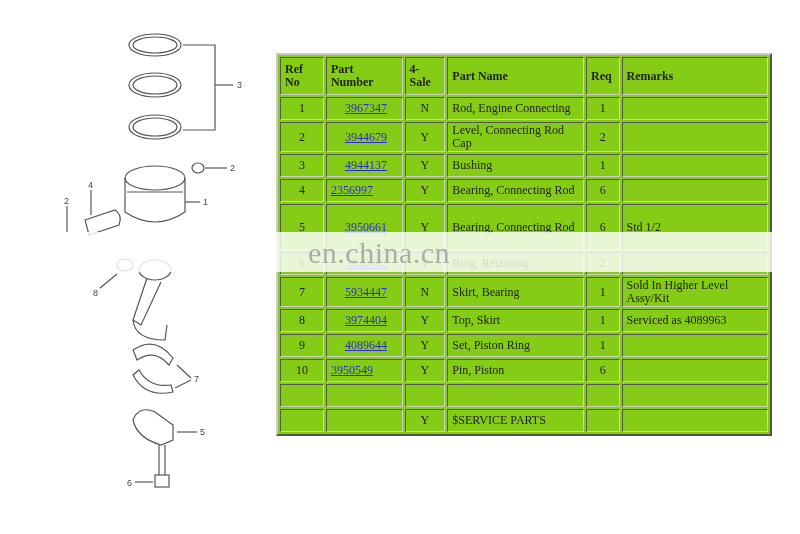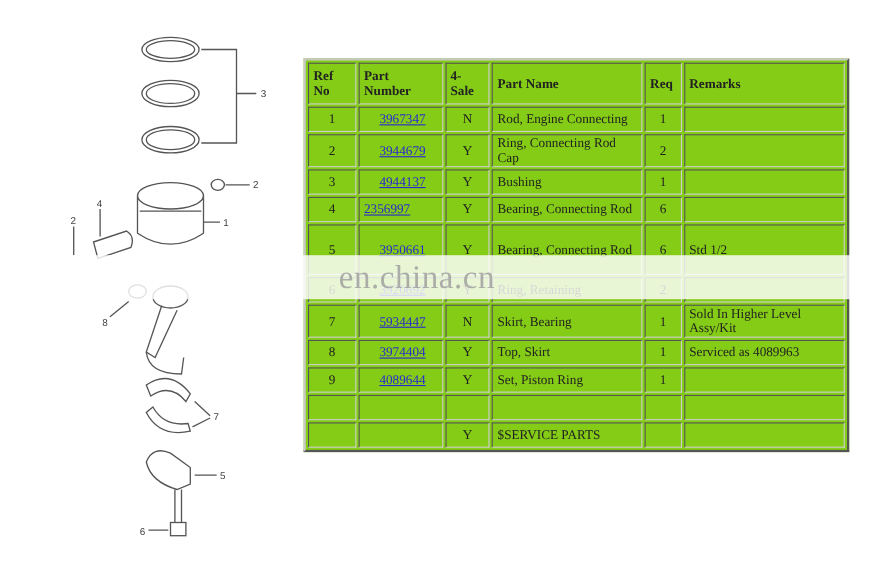--- a/index.html
+++ b/index.html
@@ -123,21 +123,21 @@
       <td class="c-part"><a class="pn indent" href="#">3967347</a></td>
       <td class="c-sale">N</td>
       <td class="c-name">Rod, Engine Connecting</td>
       <td class="c-req">1</td>
       <td class="c-rem"></td>
     </tr>
     <tr>
       <td class="c-ref tall">2</td>
       <td class="c-part"><a class="pn indent" href="#">3944679</a></td>
       <td class="c-sale">Y</td>
-      <td class="c-name">Ring, Connecting Rod Cap</td>
+      <td class="c-name">Level, Connecting Rod Cap</td>
       <td class="c-req">2</td>
       <td class="c-rem"></td>
     </tr>
     <tr>
       <td class="c-ref">3</td>
       <td class="c-part"><a class="pn indent" href="#">4944137</a></td>
       <td class="c-sale">Y</td>
       <td class="c-name">Bushing</td>
       <td class="c-req">1</td>
       <td class="c-rem"></td>
@@ -181,20 +181,28 @@
       <td class="c-name">Top, Skirt</td>
       <td class="c-req">1</td>
       <td class="c-rem">Serviced as 4089963</td>
     </tr>
     <tr>
       <td class="c-ref">9</td>
       <td class="c-part"><a class="pn indent" href="#">4089644</a></td>
       <td class="c-sale">Y</td>
       <td class="c-name">Set, Piston Ring</td>
       <td class="c-req">1</td>
+      <td class="c-rem"></td>
+    </tr>
+    <tr>
+      <td class="c-ref">10</td>
+      <td class="c-part"><a class="pn" href="#">3950549</a></td>
+      <td class="c-sale">Y</td>
+      <td class="c-name">Pin, Piston</td>
+      <td class="c-req">6</td>
       <td class="c-rem"></td>
     </tr>
     <tr>
       <td class="c-ref"></td>
       <td class="c-part"></td>
       <td class="c-sale"></td>
       <td class="c-name"></td>
       <td class="c-req"></td>
       <td class="c-rem"></td>
     </tr>

